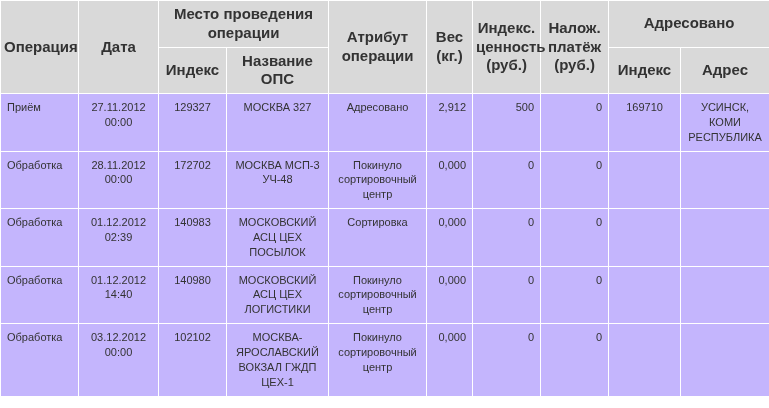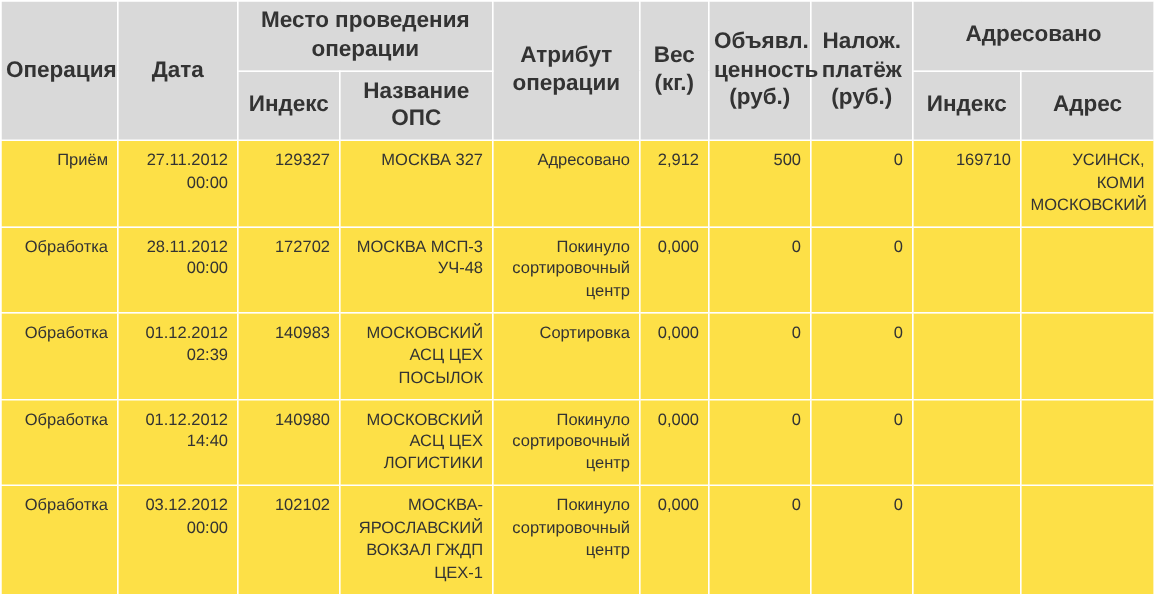--- a/index.html
+++ b/index.html
@@ -25,28 +25,27 @@
     color: #333333;
     font-weight: bold;
     font-size: 15px;
     text-align: center;
     vertical-align: middle;
     border: 1px solid #ffffff;
     padding: 4px 3px;
     line-height: 1.25;
   }
   table.tracking td {
-    background: #fde047;
+    background: #c4b5fd;
     border: 1px solid #ffffff;
     padding: 6px 6px;
     vertical-align: top;
     line-height: 1.35;
     font-size: 11px;
     color: #333333;
-    text-align: right;
   }
   td.c-op      { text-align: left; }
   td.c-date    { text-align: center; white-space: pre-line; }
   td.c-index   { text-align: center; }
   td.c-name    { text-align: center; }
   td.c-attr    { text-align: center; }
   td.c-weight  { text-align: right; }
   td.c-value   { text-align: right; }
   td.c-cod     { text-align: right; }
   td.c-aindex  { text-align: center; }
@@ -81,21 +80,21 @@
     <col class="w-aindex">
       <col class="w-addr">
   </colgroup>
   <thead>
     <tr>
       <th rowspan="2">Операция</th>
       <th rowspan="2">Дата</th>
       <th colspan="2">Место проведения операции</th>
       <th rowspan="2">Атрибут операции</th>
       <th rowspan="2">Вес (кг.)</th>
-      <th rowspan="2">Объявл. ценность (руб.)</th>
+      <th rowspan="2">Индекс. ценность (руб.)</th>
       <th rowspan="2">Налож. платёж (руб.)</th>
       <th colspan="2">Адресовано</th>
     </tr>
     <tr>
       <th class="sub-small">Индекс</th>
       <th class="sub-small">Название ОПС</th>
       <th class="sub-small">Индекс</th>
       <th class="sub-small">Адрес</th>
     </tr>
   </thead>
@@ -104,21 +103,21 @@
         <td class="c-op">Приём</td>
         <td class="c-date">27.11.2012
 00:00</td>
         <td class="c-index">129327</td>
         <td class="c-name">МОСКВА 327</td>
         <td class="c-attr">Адресовано</td>
         <td class="c-weight">2,912</td>
         <td class="c-value">500</td>
         <td class="c-cod">0</td>
         <td class="c-aindex">169710</td>
-        <td class="c-addr">УСИНСК, КОМИ МОСКОВСКИЙ</td>
+        <td class="c-addr">УСИНСК, КОМИ РЕСПУБЛИКА</td>
       </tr>
       <tr>
         <td class="c-op">Обработка</td>
         <td class="c-date">28.11.2012
 00:00</td>
         <td class="c-index">172702</td>
         <td class="c-name">МОСКВА МСП-3 УЧ-48</td>
         <td class="c-attr">Покинуло сортировочный центр</td>
         <td class="c-weight">0,000</td>
         <td class="c-value">0</td>

